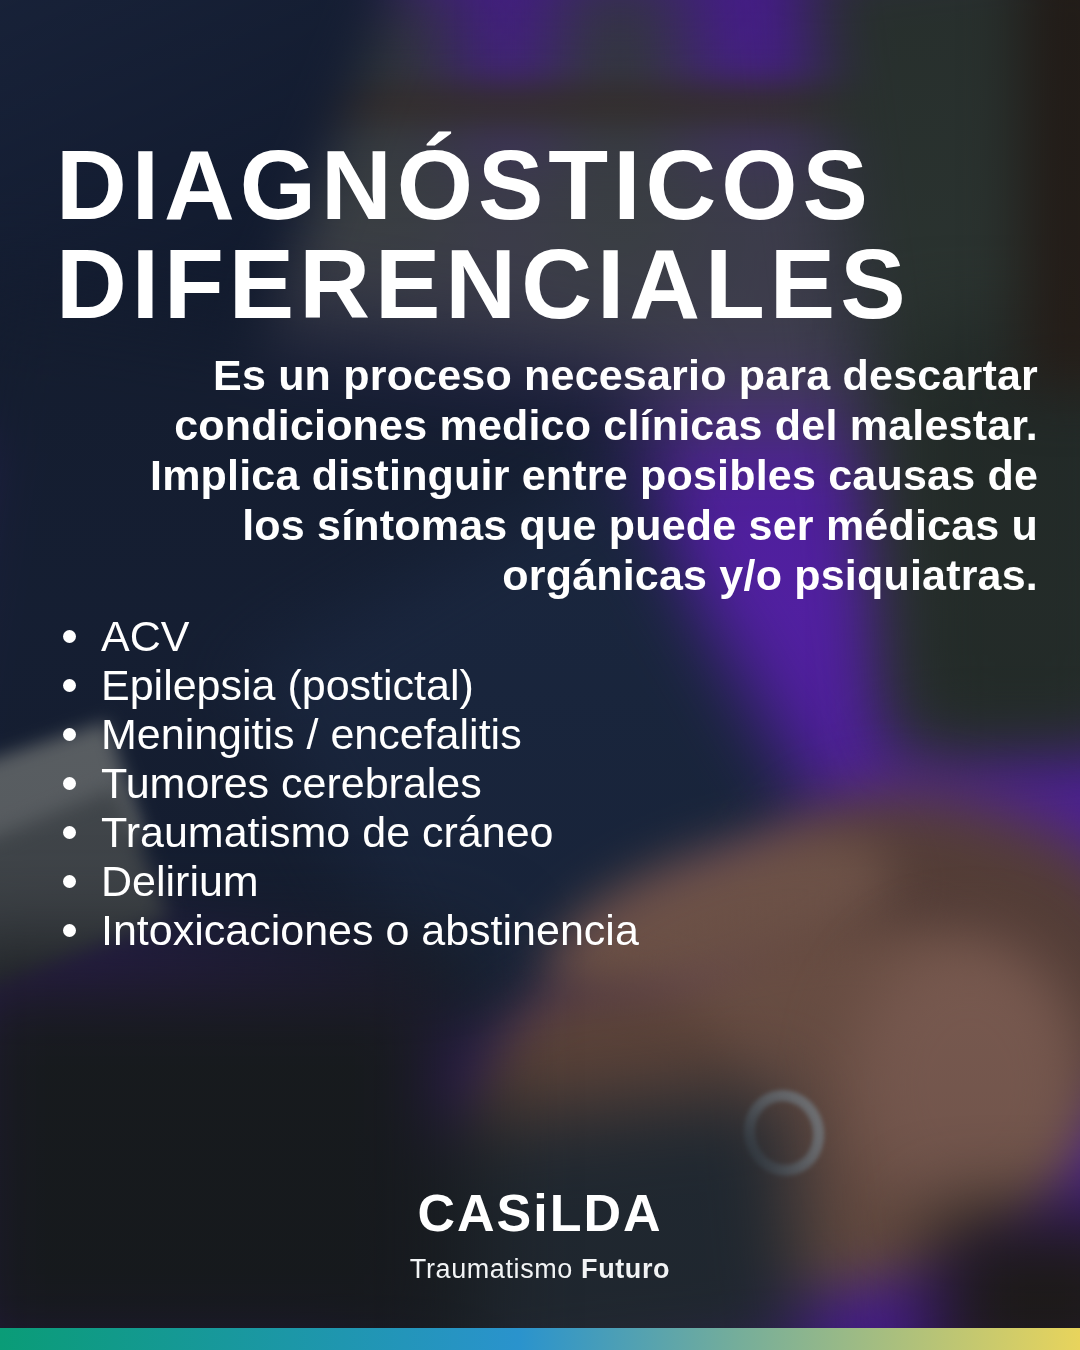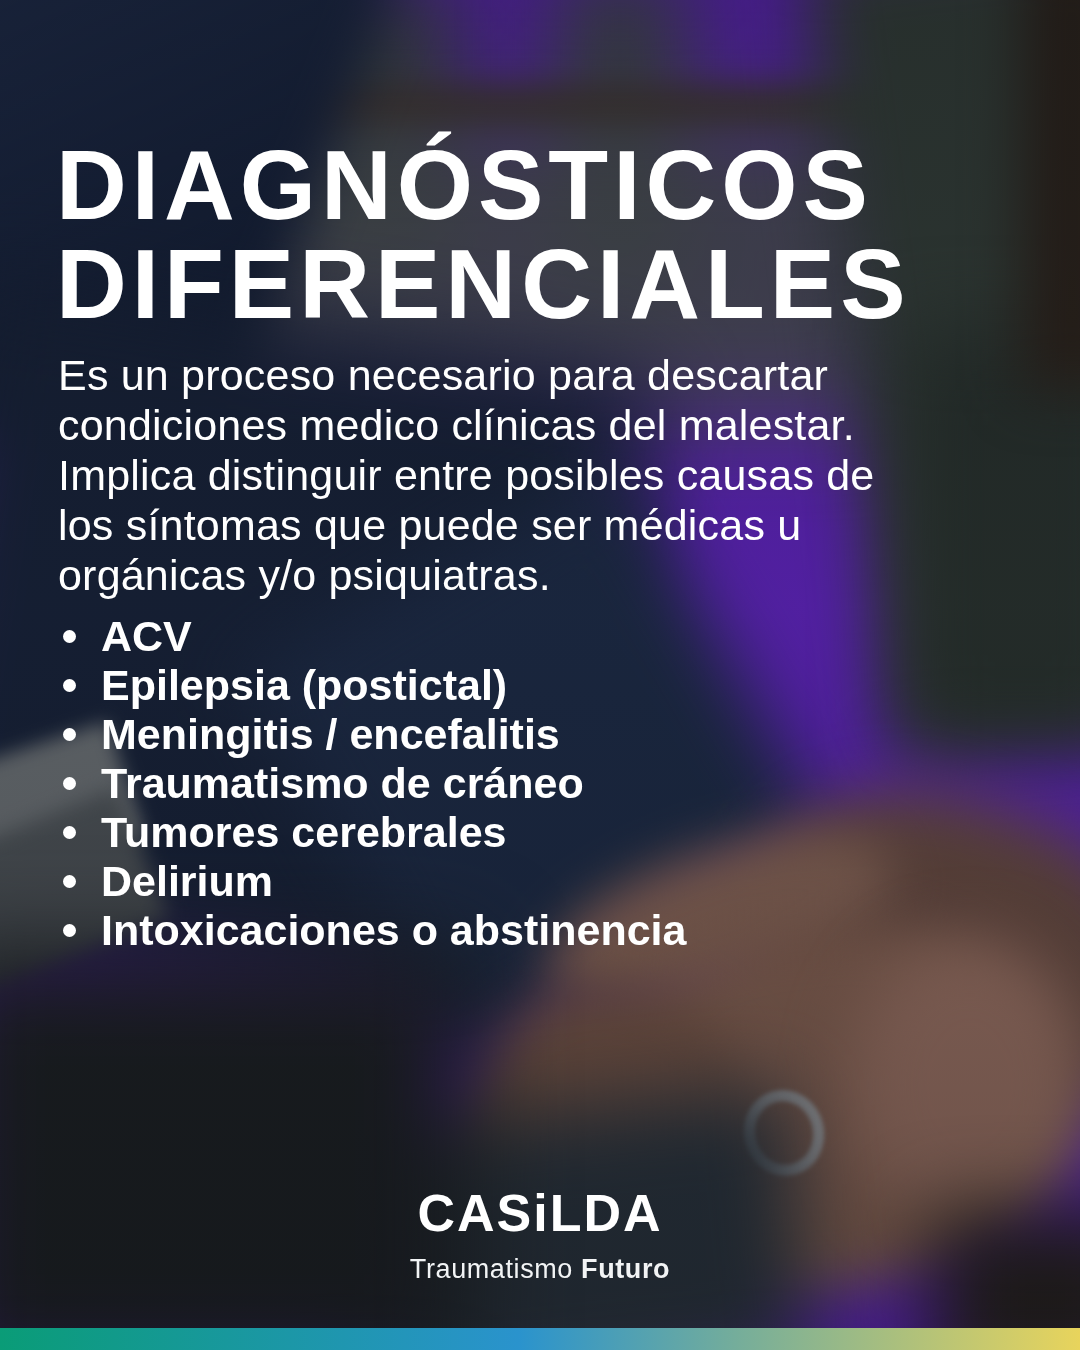--- a/index.html
+++ b/index.html
@@ -43,29 +43,30 @@
 
   .title {
     position: absolute; left: 56px; top: 136px;
     font-size: 98px; line-height: 99px; font-weight: 800;
     letter-spacing: 5px; margin: 0;
   }
   .title span { display: block; }
 
   .intro {
     position: absolute; left: 58px; top: 350px; width: 980px;
-    font-size: 43px; line-height: 50px; font-weight: 400;
+    font-size: 43px; line-height: 50px; font-weight: 700;
     letter-spacing: 0.2px;
+    text-align: right;
   }
   .intro div { display: block; }
 
   .dx-list {
     position: absolute; left: 57px; top: 612px; width: 720px;
     list-style: none; margin: 0; padding: 0;
-    font-size: 43px; line-height: 49px; font-weight: 700;
+    font-size: 43px; line-height: 49px; font-weight: 400;
   }
   .dx-list li { position: relative; padding-left: 44px; }
   .dx-list li::before {
     content: ""; position: absolute; left: 6px; top: 18px;
     width: 13px; height: 13px; border-radius: 50%; background: #ffffff;
   }
 
   .brand { position: absolute; left: 0; right: 0; top: 1178px; text-align: center; }
   .brand-name {
     font-size: 52px; line-height: 70px; font-weight: 800; letter-spacing: 2px;
@@ -124,22 +125,22 @@
       <div>condiciones medico clínicas del malestar.</div>
       <div>Implica distinguir entre posibles causas de</div>
       <div>los síntomas que puede ser médicas u</div>
       <div>orgánicas y/o psiquiatras.</div>
     </div>
 
     <ul class="dx-list">
       <li>ACV</li>
       <li>Epilepsia (postictal)</li>
       <li>Meningitis / encefalitis</li>
+      <li>Tumores cerebrales</li>
       <li>Traumatismo de cráneo</li>
-      <li>Tumores cerebrales</li>
       <li>Delirium</li>
       <li>Intoxicaciones o abstinencia</li>
     </ul>
 
     <div class="brand">
       <div class="brand-name">CASiLDA</div>
       <div class="brand-tagline">
         <span>Traumatismo</span>
         <span class="bold">Futuro</span>
       </div>

